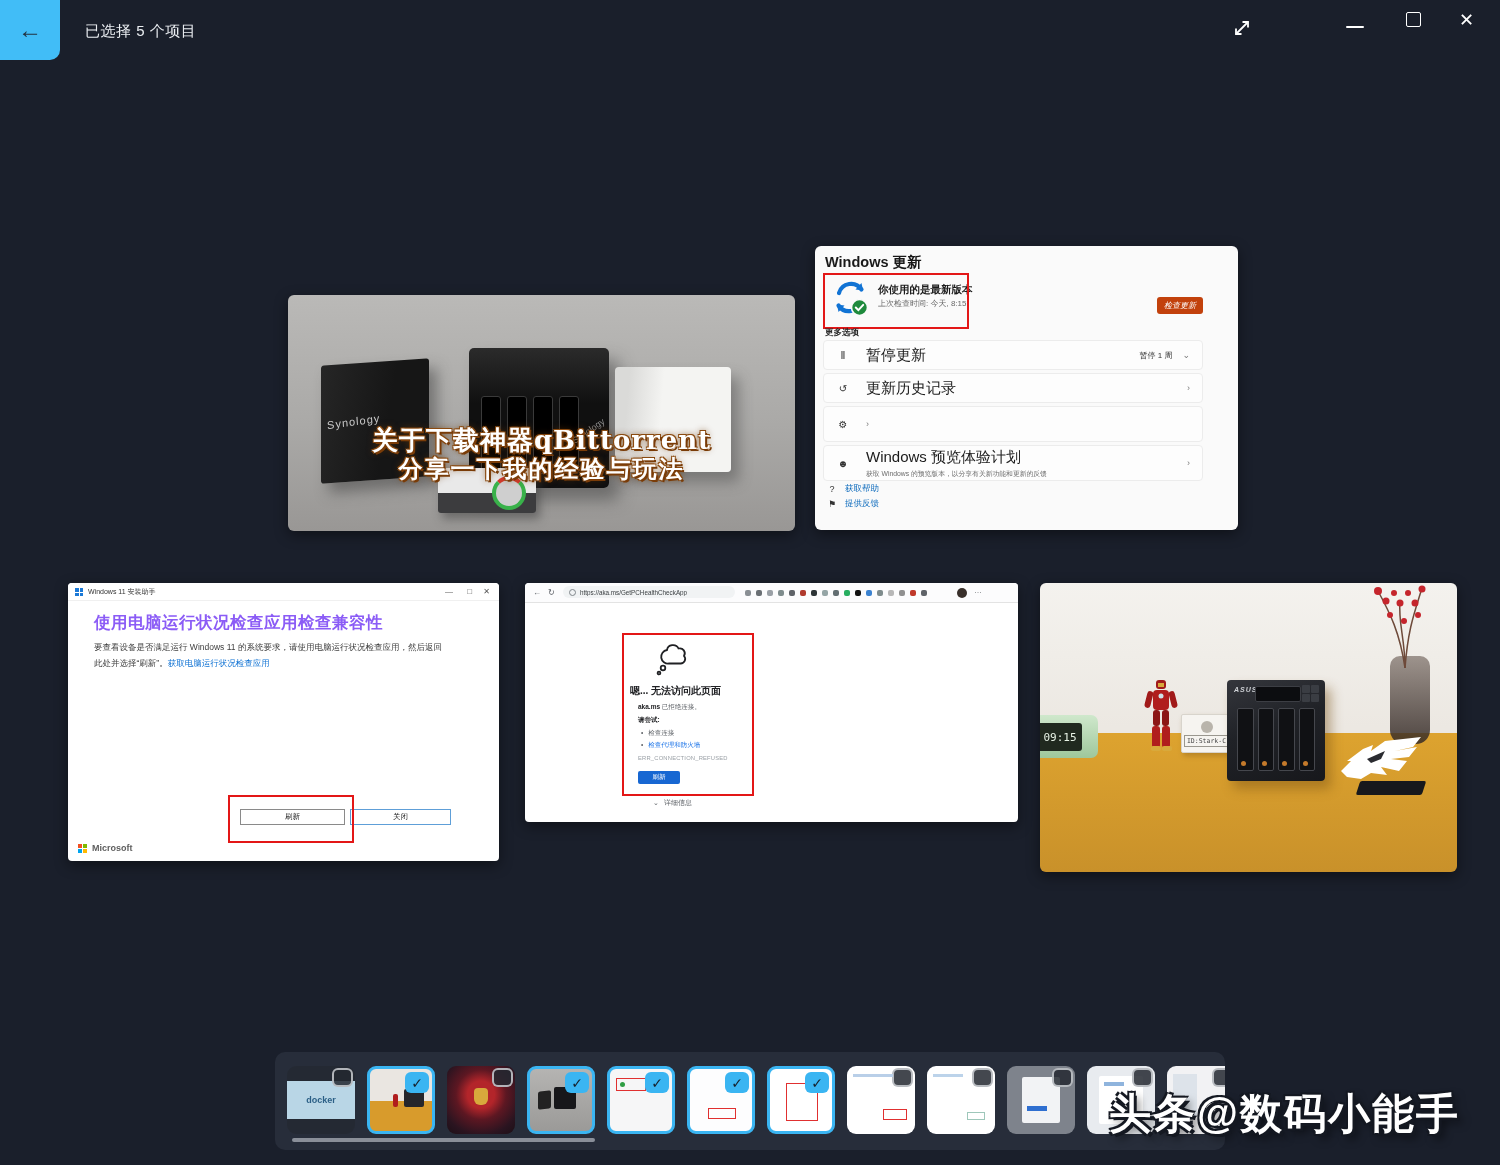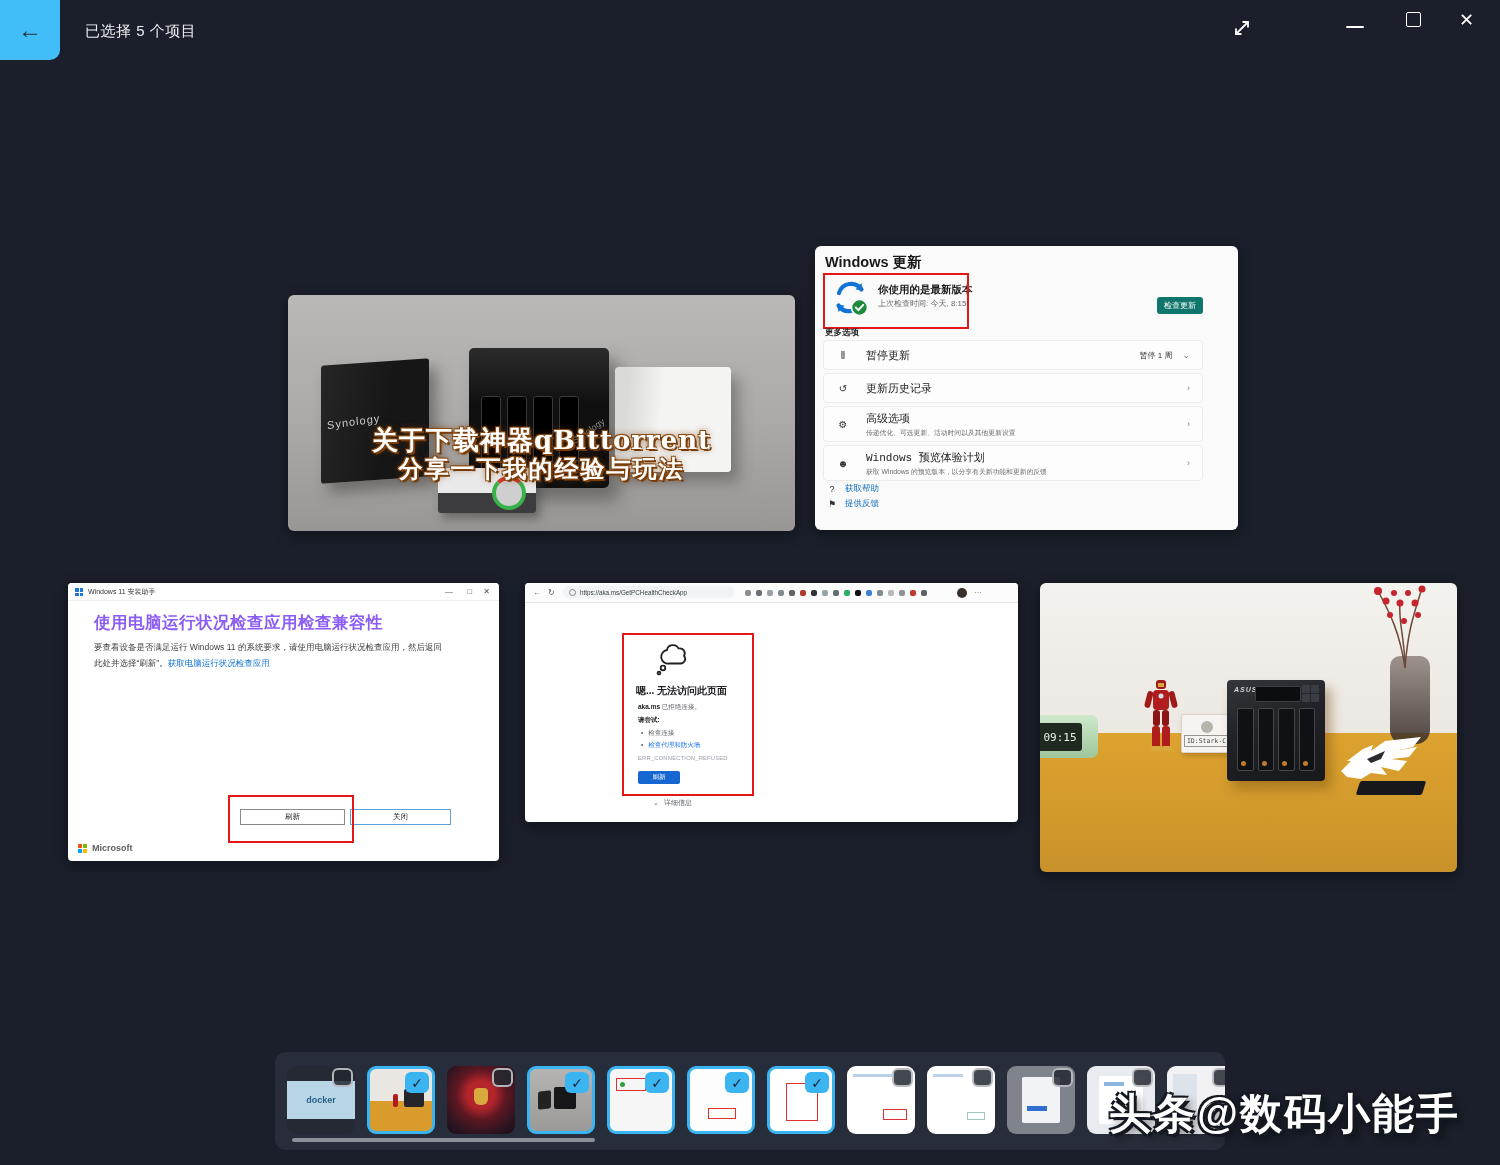--- a/index.html
+++ b/index.html
@@ -45,28 +45,28 @@
   .cap1{top:128px;font-size:26px;letter-spacing:1px;}
   .cap2{top:158px;font-size:24px;letter-spacing:2px;}
 
   
   .t-upd{left:815px;top:246px;width:396px;height:284px;background:#fafafa;color:#1b1b1b;}
   .upd-title{left:10px;top:7px;font-size:14.5px;font-weight:bold;color:#191919;}
   .upd-redbox{left:8px;top:27px;width:142px;height:52px;border:2.5px solid #e31717;}
   .upd-sync{left:15px;top:32px;}
   .upd-status{left:63px;top:37px;font-size:10.5px;font-weight:bold;color:#1b1b1b;}
   .upd-sub{left:63px;top:52px;font-size:8px;color:#6a6a6a;}
-  .upd-check{left:342px;top:51px;width:46px;height:17px;background:#0f766e;color:#fff;font-size:8px;
-    border-radius:3px;display:flex;align-items:center;justify-content:center;}
+  .upd-check{left:342px;top:51px;width:46px;height:17px;background:#c2410c;color:#fff;font-size:8px;
+    border-radius:3px;display:flex;align-items:center;justify-content:center;font-style:italic;}
   .upd-more{left:10px;top:81px;font-size:8.5px;font-weight:bold;color:#2a2a2a;}
   .urow{left:8px;width:380px;background:#fdfdfd;border:1px solid #ececec;border-radius:4px;
     display:flex;align-items:center;box-sizing:border-box;padding:0 12px;}
   .urow .uicon{width:14px;color:#333;font-size:10px;margin-right:16px;text-align:center;flex:0 0 auto;}
   .urow .utxt{flex:1;min-width:0;}
-  .urow .ulabel{font-size:11px;color:#1b1b1b;display:block;font-family:Liberation Mono, monospace;}
+  .urow .ulabel{font-size:15px;color:#1b1b1b;display:block;}
   .urow .usub{font-size:6.8px;color:#6c6c6c;display:block;margin-top:2px;white-space:nowrap;}
   .urow .uval{font-size:8px;color:#333;margin-right:10px;}
   .urow .uchev{color:#7a7a7a;font-size:9px;}
   .urow1{top:94px;height:30px;}
   .urow2{top:127px;height:30px;}
   .urow3{top:160px;height:36px;}
   .urow4{top:199px;height:36px;}
   .ulink{left:12px;display:flex;align-items:center;gap:8px;font-size:8.5px;color:#0f6cbd;}
   .ulink .licon{color:#333;font-size:9px;width:10px;text-align:center;}
   .ulink1{top:237px;}
@@ -99,21 +99,21 @@
   .br-url{left:38px;top:3px;width:172px;height:12px;background:#f1f3f4;border-radius:6px;
     display:flex;align-items:center;padding:0 6px;box-sizing:border-box;gap:4px;}
   .br-lock{width:5px;height:5px;border:1px solid #80868b;border-radius:50%;flex:0 0 auto;}
   .br-urltxt{font-size:6.3px;color:#3c4043;white-space:nowrap;overflow:hidden;}
   .br-dots{left:220px;top:6.5px;display:flex;gap:5px;align-items:center;}
   .br-dots .dot{width:6px;height:6px;border-radius:2px;display:inline-block;}
   .br-avatar{left:432px;top:4.5px;width:10px;height:10px;border-radius:50%;background:#39302b;}
   .br-more{left:449px;top:3px;font-size:8px;color:#5f6368;}
   .br-redbox{left:97px;top:50px;width:128px;height:159px;border:2.5px solid #e31717;}
   .br-cloud{left:128px;top:58px;}
-  .br-h{left:111px;top:101px;font-size:10px;font-weight:bold;color:#202124;}
+  .br-h{left:105px;top:101px;font-size:10px;font-weight:bold;color:#202124;}
   .br-host{left:113px;top:120px;font-size:6.5px;color:#5f6368;}
   .br-host b{color:#202124;}
   .br-try{left:113px;top:133px;font-size:6.5px;font-weight:bold;color:#202124;}
   .br-li{left:116px;font-size:6.5px;color:#5f6368;display:flex;gap:5px;}
   .br-li1{top:146px;}
   .br-li2{top:158px;color:#1a73e8;}
   .br-li2 .blt{color:#5f6368;}
   .br-code{left:113px;top:172px;font-size:5.8px;color:#9aa0a6;letter-spacing:.2px;}
   .br-refresh{left:113px;top:188px;width:42px;height:13px;background:#1767d2;color:#fff;font-size:6.5px;
     border-radius:2px;display:flex;align-items:center;justify-content:center;}
@@ -256,24 +256,20 @@
   </div>
   <div class="abs urow urow2">
     <span class="uicon">↺</span>
     <span class="utxt">
         <span class="ulabel">更新历史记录</span>
       </span>
     <span class="uchev">›</span>
   </div>
   <div class="abs urow urow3">
     <span class="uicon">⚙</span>
-    <span class="utxt">
-      <span class="ulabel">高级选项</span>
-      <span class="usub">传递优化、可选更新、活动时间以及其他更新设置</span>
-    </span>
     <span class="uchev">›</span>
   </div>
   <div class="abs urow urow4">
     <span class="uicon">☻</span>
     <span class="utxt">
       <span class="ulabel">Windows 预览体验计划</span>
       <span class="usub">获取 Windows 的预览版本，以分享有关新功能和更新的反馈</span>
     </span>
     <span class="uchev">›</span>
   </div>

